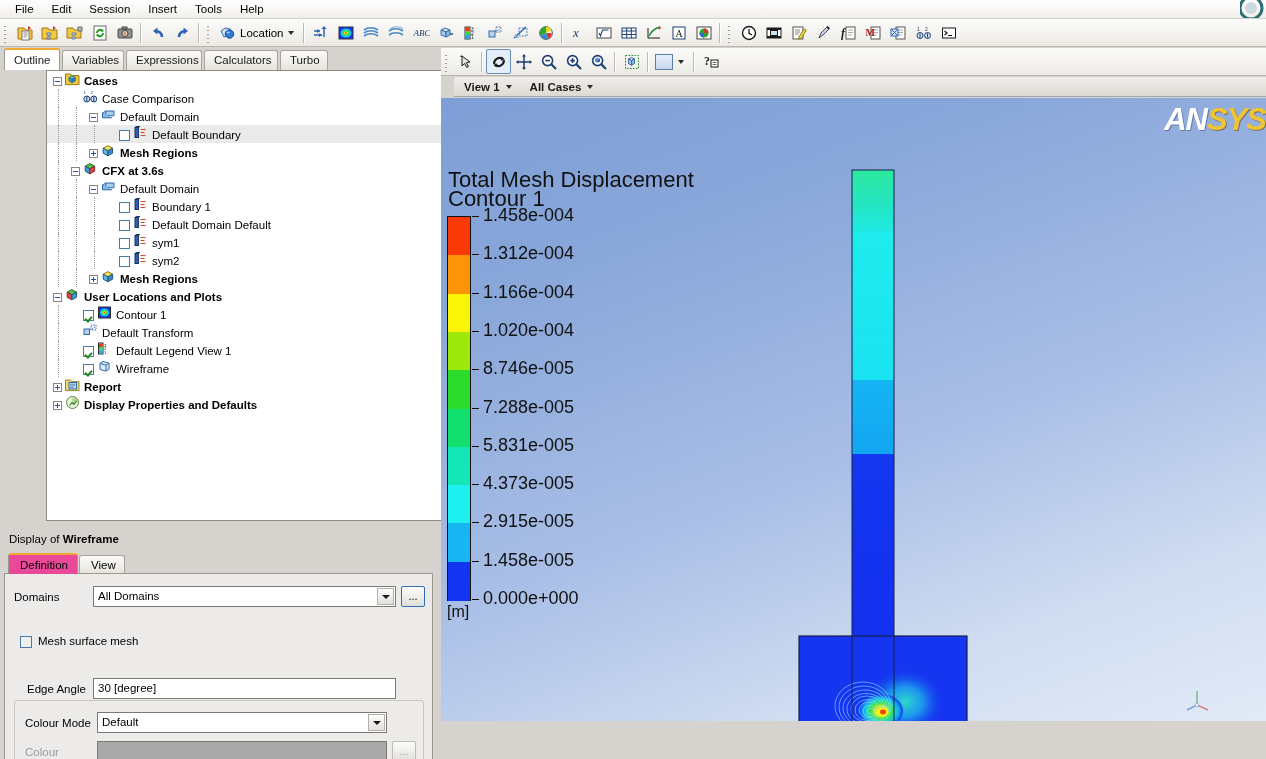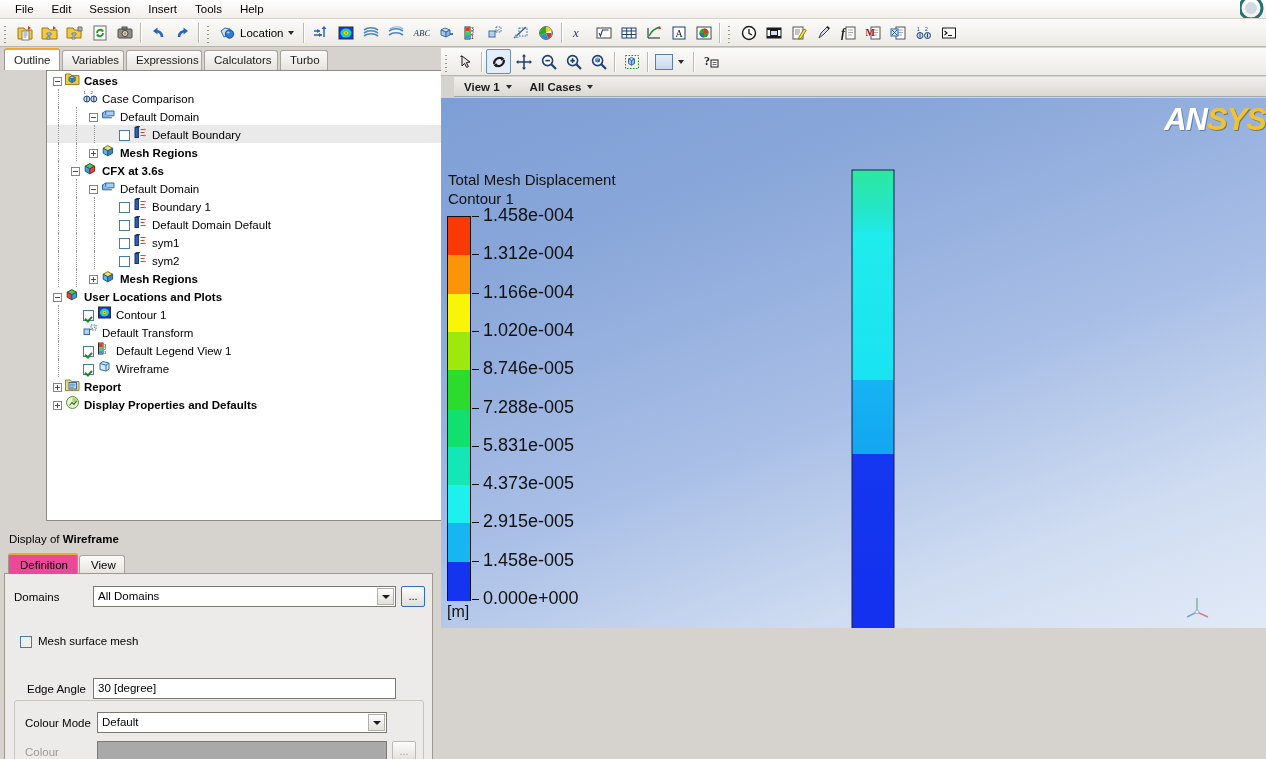--- a/index.html
+++ b/index.html
@@ -104,25 +104,25 @@
   
   .vpwrap{position:absolute;left:441px;top:48px;width:825px;height:711px;background:#d6d3ce;}
   .vptb{position:absolute;left:0;top:0;width:825px;height:28px;
     background:linear-gradient(#fbfbfa,#eceae4);border-bottom:1px solid #b9b6af;
     display:flex;align-items:center;box-sizing:border-box;}
   .vtb2{position:absolute;left:13px;top:29px;width:825px;height:20px;
     background:linear-gradient(#f0eeea,#dcd9d2);border-bottom:1px solid #9fa8b5;
     display:flex;align-items:center;box-sizing:border-box;}
   .vtb2 .item{display:flex;align-items:center;gap:4px;padding:0 8px 0 10px;font-size:11.5px;font-weight:bold;color:#1a1a1a;height:18px;}
   .canvas{
-    position:absolute;left:0;top:50px;width:825px;height:530px;
+    position:absolute;left:0;top:50px;width:825px;height:623px;
     background:linear-gradient(160deg,#7e9fd6 0%,#88a6d9 22%,#a8bee6 55%,#cfdcf1 80%,#e2eaf7 100%);
     overflow:hidden;
   }
-  .lgtitle{position:absolute;left:7px;top:72px;font-size:15px;color:#111;line-height:19px;white-space:nowrap;}
+  .lgtitle{position:absolute;left:7px;top:72px;font-size:22px;color:#111;line-height:19px;white-space:nowrap;}
   .lgbar{position:absolute;left:6px;top:118px;width:24px;height:385px;border:1px solid #111;box-sizing:border-box;}
   .lgband{position:absolute;left:0;width:100%;}
   .lgticks{position:absolute;left:31px;top:118px;width:10px;height:385px;}
   .lgtick{position:absolute;left:0;width:7px;height:1px;background:#111;}
   .lglabels{position:absolute;left:42px;top:118px;}
   .lglab{position:absolute;left:0;font-size:18px;color:#111;white-space:nowrap;}
   .lgunit{position:absolute;left:6px;top:505px;font-size:16px;color:#111;}
   .ansys{position:absolute;right:0px;top:4px;font-size:31px;font-weight:bold;font-style:italic;letter-spacing:-1px;white-space:nowrap;}
   .ansys .a{color:#ffffff;text-shadow:1px 1px 0 rgba(60,80,130,.55);}
   .ansys .b{color:#f0c330;text-shadow:1px 1px 0 rgba(90,70,20,.55);}

